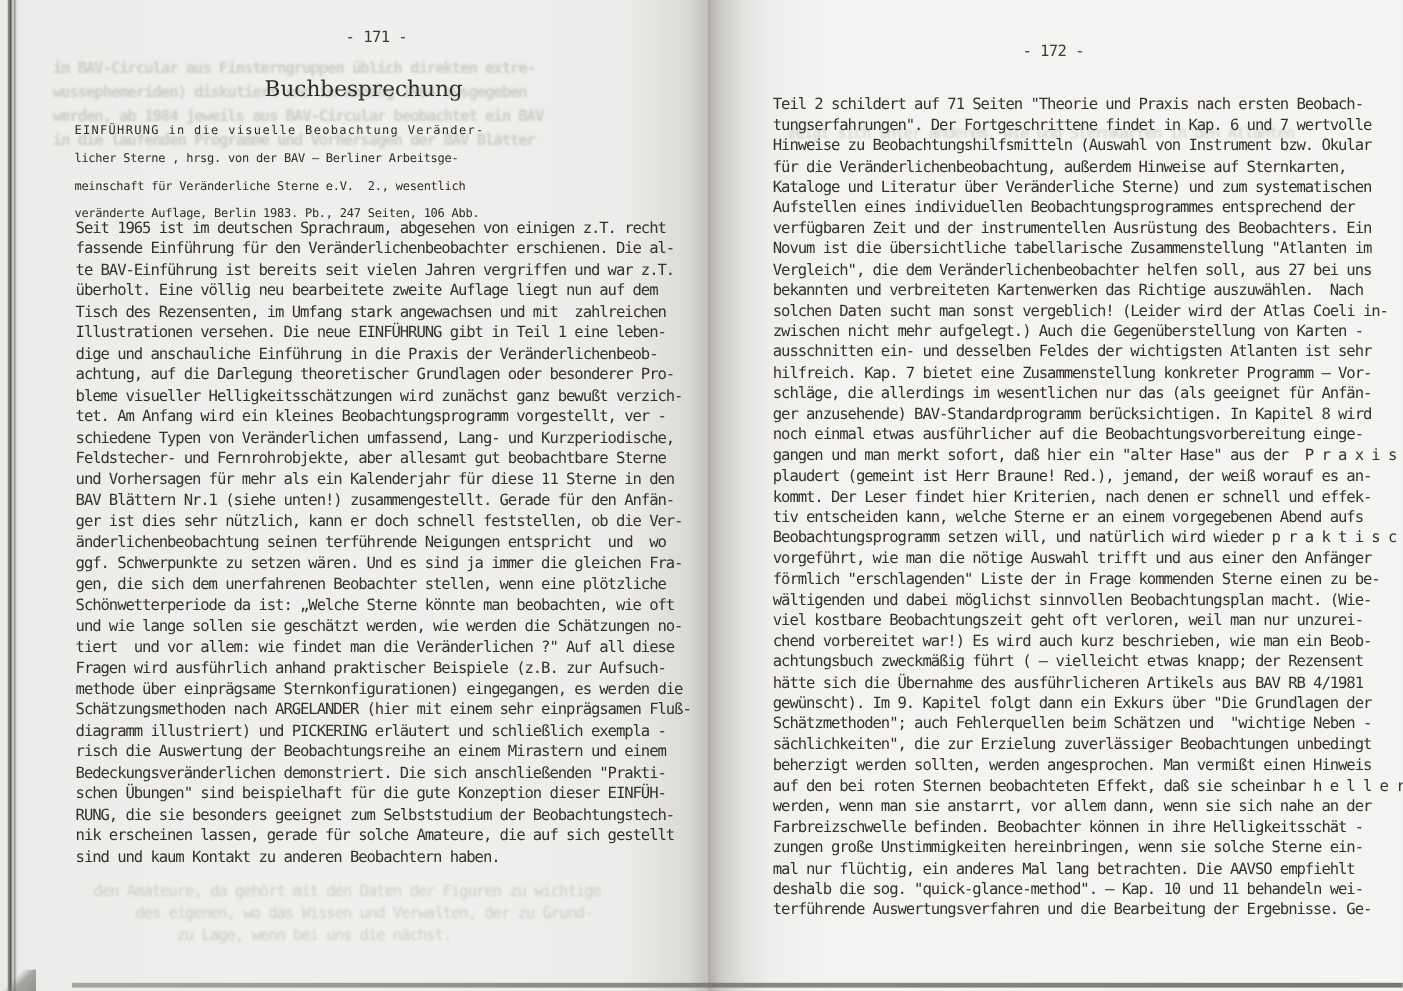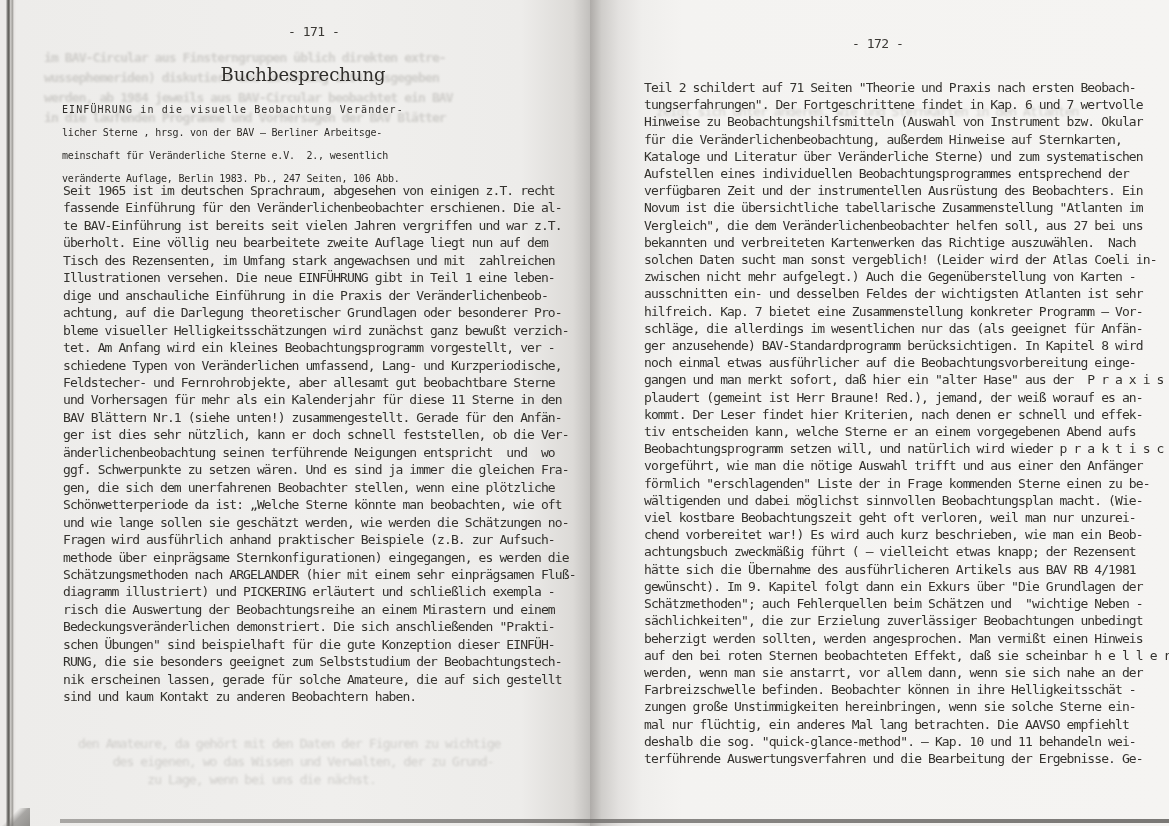--- a/index.html
+++ b/index.html
@@ -103,20 +103,21 @@
         <div class="tline">schiedene Typen von Veränderlichen umfassend, Lang- und Kurzperiodische,</div>
         <div class="tline">Feldstecher- und Fernrohrobjekte, aber allesamt gut beobachtbare Sterne</div>
         <div class="tline">und Vorhersagen für mehr als ein Kalenderjahr für diese 11 Sterne in den</div>
         <div class="tline">BAV Blättern Nr.1 (siehe unten!) zusammengestellt. Gerade für den Anfän-</div>
         <div class="tline">ger ist dies sehr nützlich, kann er doch schnell feststellen, ob die Ver-</div>
         <div class="tline">änderlichenbeobachtung seinen terführende Neigungen entspricht  und  wo</div>
         <div class="tline">ggf. Schwerpunkte zu setzen wären. Und es sind ja immer die gleichen Fra-</div>
         <div class="tline">gen, die sich dem unerfahrenen Beobachter stellen, wenn eine plötzliche</div>
         <div class="tline">Schönwetterperiode da ist: „Welche Sterne könnte man beobachten, wie oft</div>
         <div class="tline">und wie lange sollen sie geschätzt werden, wie werden die Schätzungen no-</div>
+        <div class="tline">tiert  und vor allem: wie findet man die Veränderlichen ?" Auf all diese</div>
         <div class="tline">Fragen wird ausführlich anhand praktischer Beispiele (z.B. zur Aufsuch-</div>
         <div class="tline">methode über einprägsame Sternkonfigurationen) eingegangen, es werden die</div>
         <div class="tline">Schätzungsmethoden nach ARGELANDER (hier mit einem sehr einprägsamen Fluß-</div>
         <div class="tline">diagramm illustriert) und PICKERING erläutert und schließlich exempla -</div>
         <div class="tline">risch die Auswertung der Beobachtungsreihe an einem Mirastern und einem</div>
         <div class="tline">Bedeckungsveränderlichen demonstriert. Die sich anschließenden "Prakti-</div>
         <div class="tline">schen Übungen" sind beispielhaft für die gute Konzeption dieser EINFÜH-</div>
         <div class="tline">RUNG, die sie besonders geeignet zum Selbststudium der Beobachtungstech-</div>
         <div class="tline">nik erscheinen lassen, gerade für solche Amateure, die auf sich gestellt</div>
         <div class="tline">sind und kaum Kontakt zu anderen Beobachtern haben.</div>

